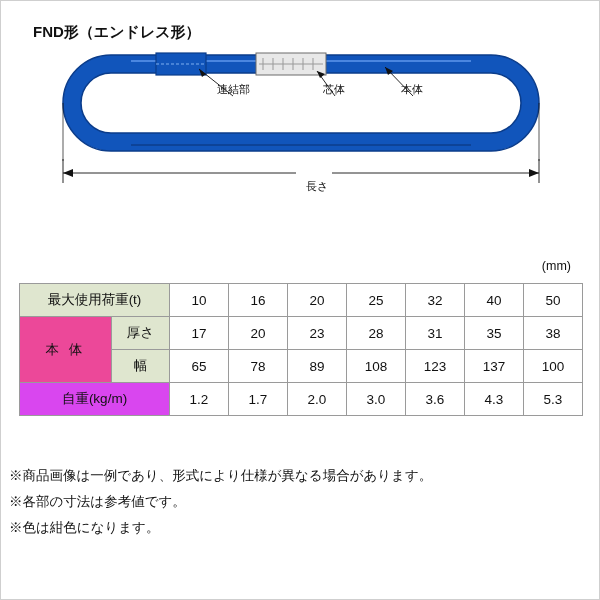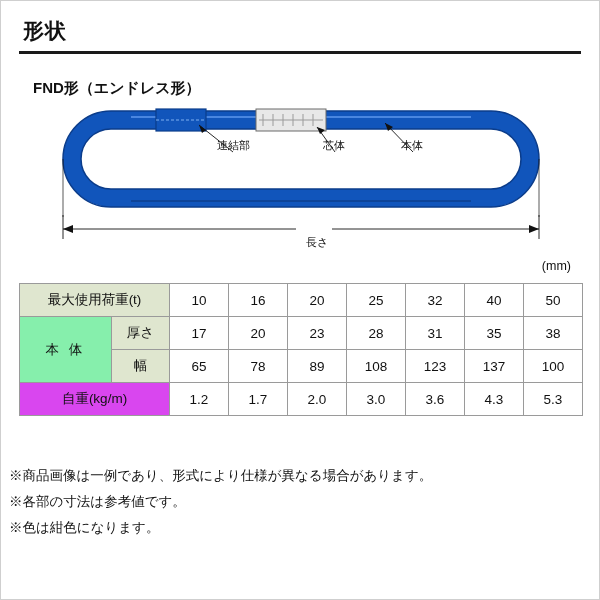--- a/index.html
+++ b/index.html
@@ -112,21 +112,21 @@
   .head-cell {
     background: #dfe6cf;
     font-size: 13.5px;
     text-align: left;
     padding-left: 8px;
   }
   .head-val {
     background: #ffffff;
   }
   .rowlabel {
-    background: #86efac;
+    background: #ec4899;
     letter-spacing: 3px;
   }
   .sublabel {
     background: #dfe6cf;
   }
   .selfweight {
     background: #d946ef;
     text-align: left;
     padding-left: 8px;
   }
@@ -144,24 +144,20 @@
     line-height: 26px;
     color: #111;
     white-space: nowrap;
   }
 </style>
 </head>
 <body>
 
 <div class="page">
 
-  <div class="header">
-    <div class="header-title">形状</div>
-    <div class="header-rule"></div>
-  </div>
 
   <div class="figure-block">
     <div class="fig-title">FND形（エンドレス形）</div>
 
     <svg class="fig-canvas" viewBox="0 0 600 160">
 
       <path d="M 110 110
                A 48 48 0 0 1 110 14
                L 490 14
                A 48 48 0 0 1 490 110

